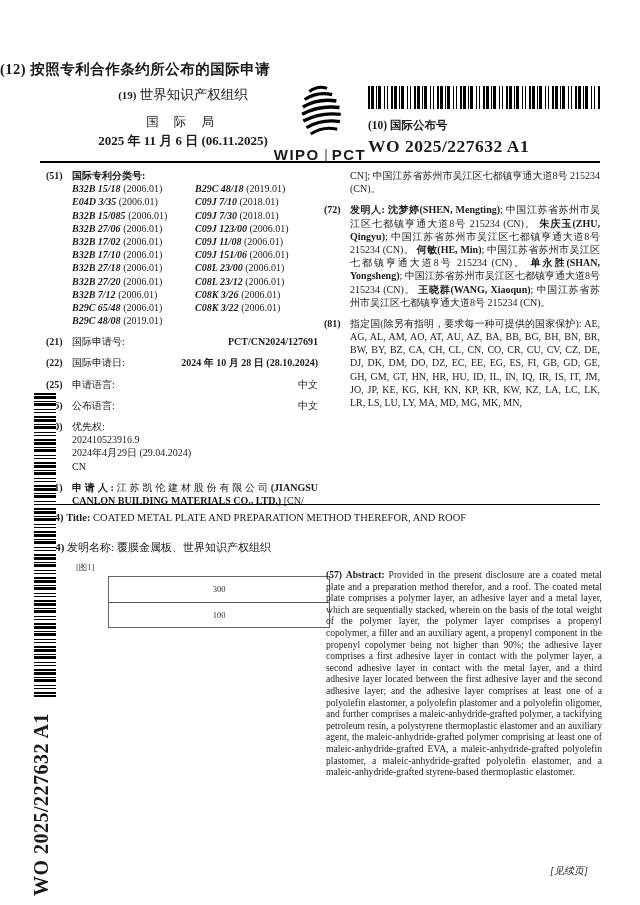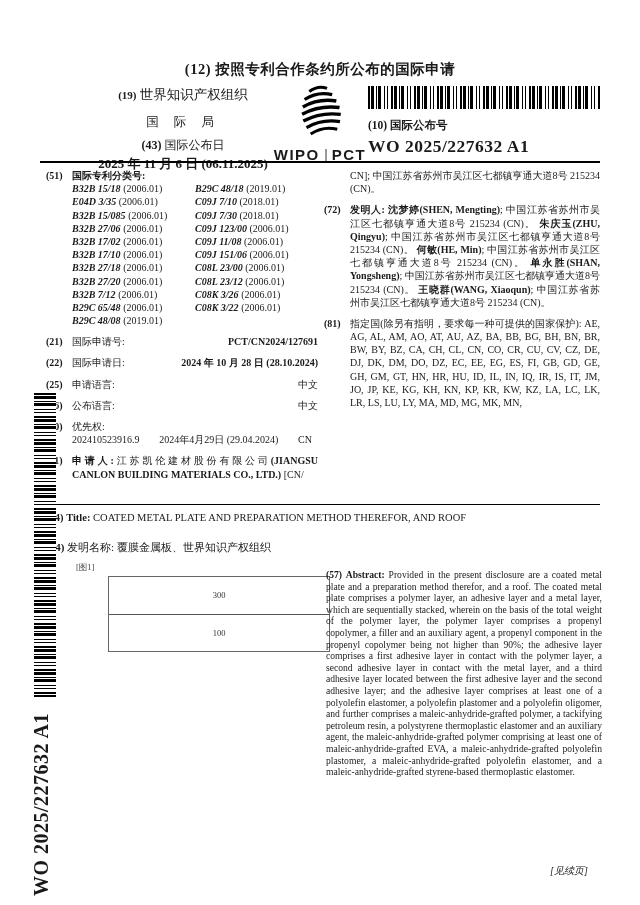--- a/index.html
+++ b/index.html
@@ -6,21 +6,21 @@
   html,body { background:#e8e8e8; }
   .page {
     position:relative; width:640px; height:905px; background:#ffffff;
     font-family:"Liberation Serif","DejaVu Serif",serif; color:#1a1a1a;
     overflow:hidden; margin:0 auto;
   }
   .b { font-weight:bold; }
   .just { text-align:justify; }
 
   
-  .doc-type { position:absolute; top:60px; left:0; width:100%; text-align:center;
+  .doc-type { position:absolute; top:60px; left:0; width:100%; 
     font-size:14.5px; font-weight:bold; letter-spacing:0.5px; }
   .header-left { position:absolute; left:88px; top:86px; width:190px; text-align:center; }
   .org-name { font-size:13.5px; }
   .org-num { font-weight:bold; font-size:11px; }
   .org-bureau { font-size:12.5px; letter-spacing:6px; margin-top:10px; }
   .pubdate-label { font-size:12px; margin-top:6px; }
   .pubdate { font-size:13px; font-weight:bold; margin-top:1px; }
 
   .logo-wrap { position:absolute; left:270px; top:84px; width:100px; text-align:center; }
   .logo-text { font-family:"Liberation Sans","DejaVu Sans",sans-serif; font-weight:bold;
@@ -41,29 +41,29 @@
   .col { position:absolute; top:169px; font-size:10px; line-height:1.32; }
   .col-left  { left:46px;  width:272px; }
   .col-right { left:324px; width:276px; }
   .field { display:flex; margin-bottom:8px; }
   .fnum { width:26px; flex:none; font-weight:bold; }
   .fbody { flex:1; min-width:0; }
   .kv { display:flex; justify-content:space-between; }
   .ipc-cols { display:flex; }
   .ipc-col { width:50%; }
   .ipc-code { font-weight:bold; font-style:italic; }
-  .prio-row { display:flex; justify-content:space-between; padding-right:6px; }
+  .prio-row { display:flex; justify-content:space-between; padding-right:6px;flex-direction:column; }
 
   
   .title-en { position:absolute; left:46px; top:512px; width:556px; font-size:10.5px; }
   .title-cn { position:absolute; left:46px; top:540px; width:556px; font-size:11px; }
 
   
   .fig-label { position:absolute; left:76px; top:562px; font-size:8.5px; color:#444; }
-  .fig-box { position:absolute; left:108px; top:576px; width:222px; height:76px;
+  .fig-box { position:absolute; left:108px; top:576px; width:222px; height:52px;
     border:1px solid #666; display:flex; flex-direction:column; }
   .fig-row { flex:1; display:flex; align-items:center; justify-content:center;
     font-size:8.5px; color:#333; }
   .fig-row + .fig-row { border-top:1px solid #555; }
 
   
   .abstract { position:absolute; left:326px; top:569px; width:276px;
     font-size:9.6px; line-height:1.21; text-align:justify; }
 
   .footer-note { position:absolute; left:550px; top:864px; font-size:10px;font-style:italic; }
@@ -78,21 +78,20 @@
 </head>
 <body>
 
 <div class="page">
 
   <div class="doc-type">(12) 按照专利合作条约所公布的国际申请</div>
 
   <div class="header-left">
     <div class="org-name"><span class="org-num">(19)</span> <span>世界知识产权组织</span></div>
     <div class="org-bureau">国 际 局</div>
-    <div class="pubdate-label"><span class="b">(43)</span> <span>国际公布日</span></div>
     <div class="pubdate">2025 年 11 月 6 日 (06.11.2025)</div>
   </div>
 
   <div class="logo-wrap">
     <svg width="62" height="56" viewBox="0 0 62 56">
       <g fill="none" stroke="#000" transform="rotate(-10 31 28)">
         <path d="M24 6  Q34 1  42 6" stroke-width="3"></path>
         <path d="M18 13 Q32 7  46 13" stroke-width="3.2"></path>
         <path d="M15 20 Q32 14 49 20" stroke-width="3.4"></path>
         <path d="M13 27 Q32 21 51 27" stroke-width="3.4"></path>

